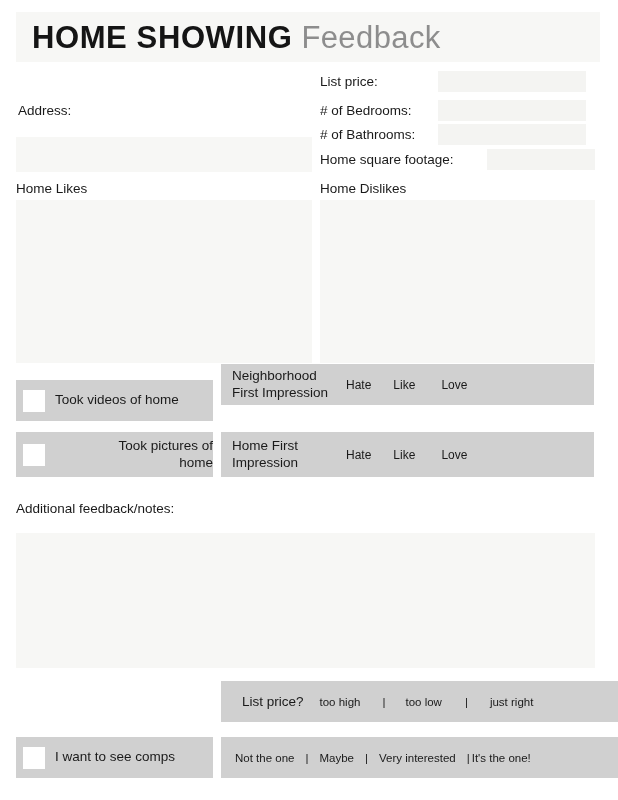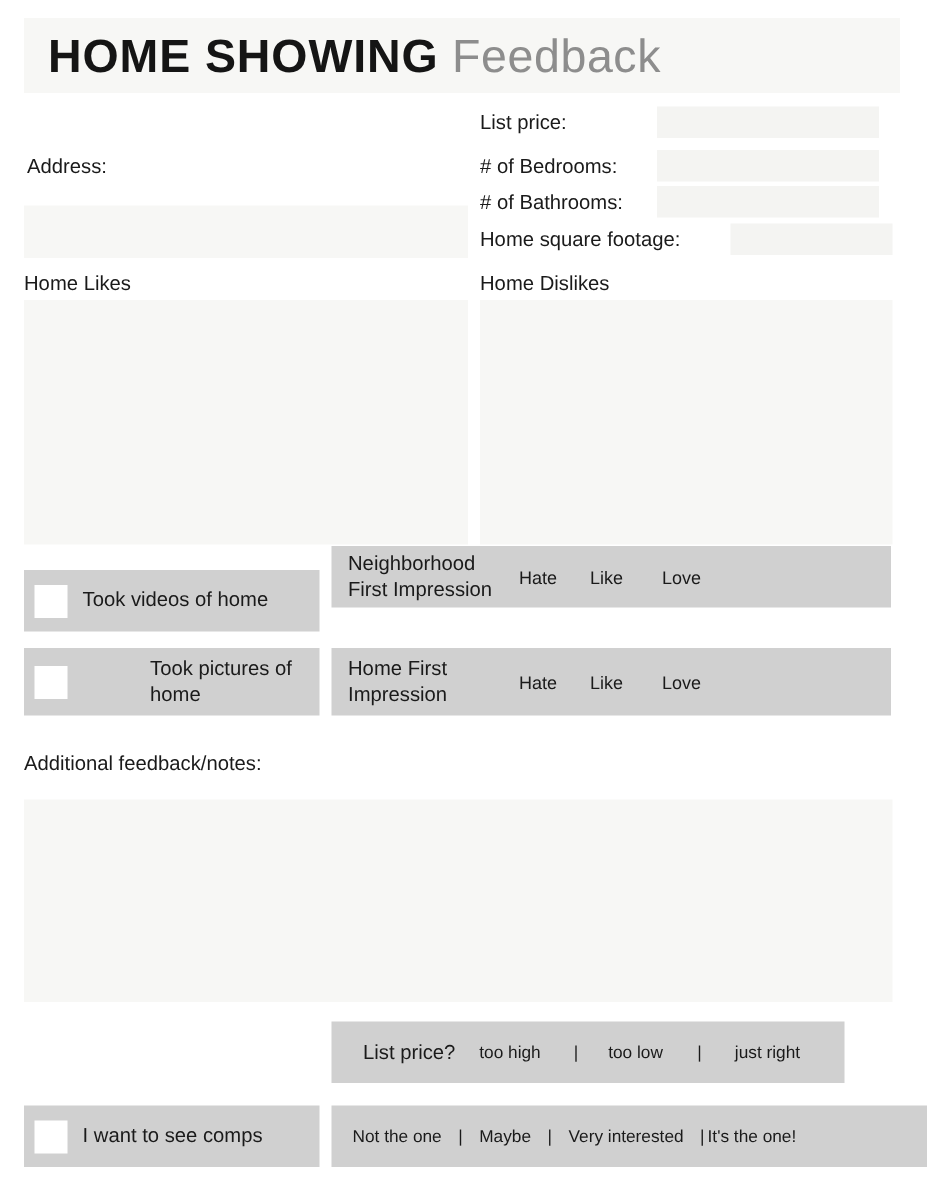--- a/index.html
+++ b/index.html
@@ -140,20 +140,21 @@
     height: 22px;
     background: #ffffff;
     margin-left: 7px;
     flex: 0 0 auto;
   }
   .chk-label {
     font-size: 13.5px;
     color: #1a1a1a;
     margin-left: 10px;
     line-height: 1.25;
+    text-align: right;
   }
 
   .imp-row {
     left: 221px;
     width: 373px;
     display: flex;
     align-items: center;
   }
   #imp-row-0 { top: 364px; height: 41px; }
   #imp-row-1 { top: 432px; height: 45px; align-items: center; }
@@ -189,21 +190,21 @@
     top: 533px;
     width: 579px;
     height: 135px;
     background: #f7f7f5;
   }
 
   
   #price-row {
     left: 221px;
     top: 681px;
-    width: 342px;
+    width: 397px;
     height: 41px;
     display: flex;
     align-items: center;
   }
   .price-q {
     font-size: 13.5px;
     color: #1a1a1a;
     margin-left: 21px;
   }
   .price-opt {

